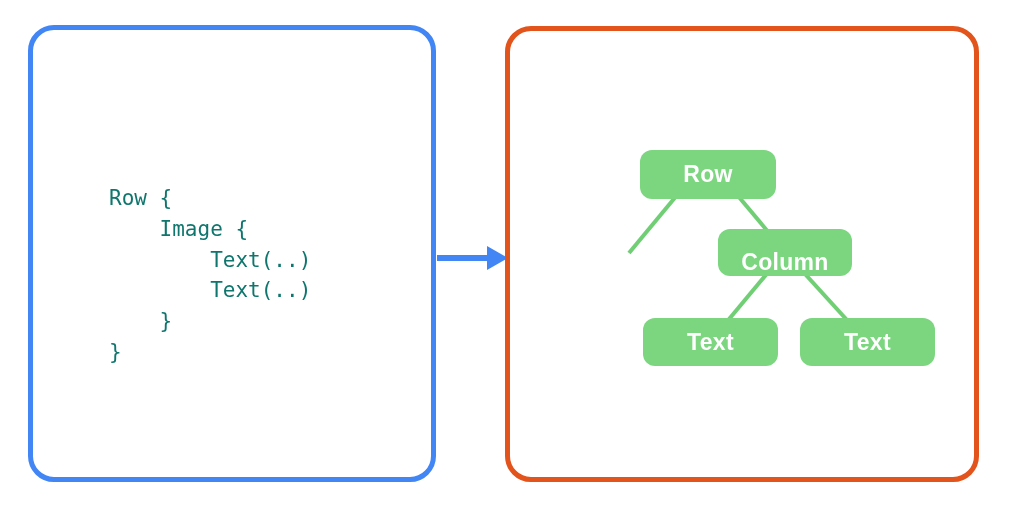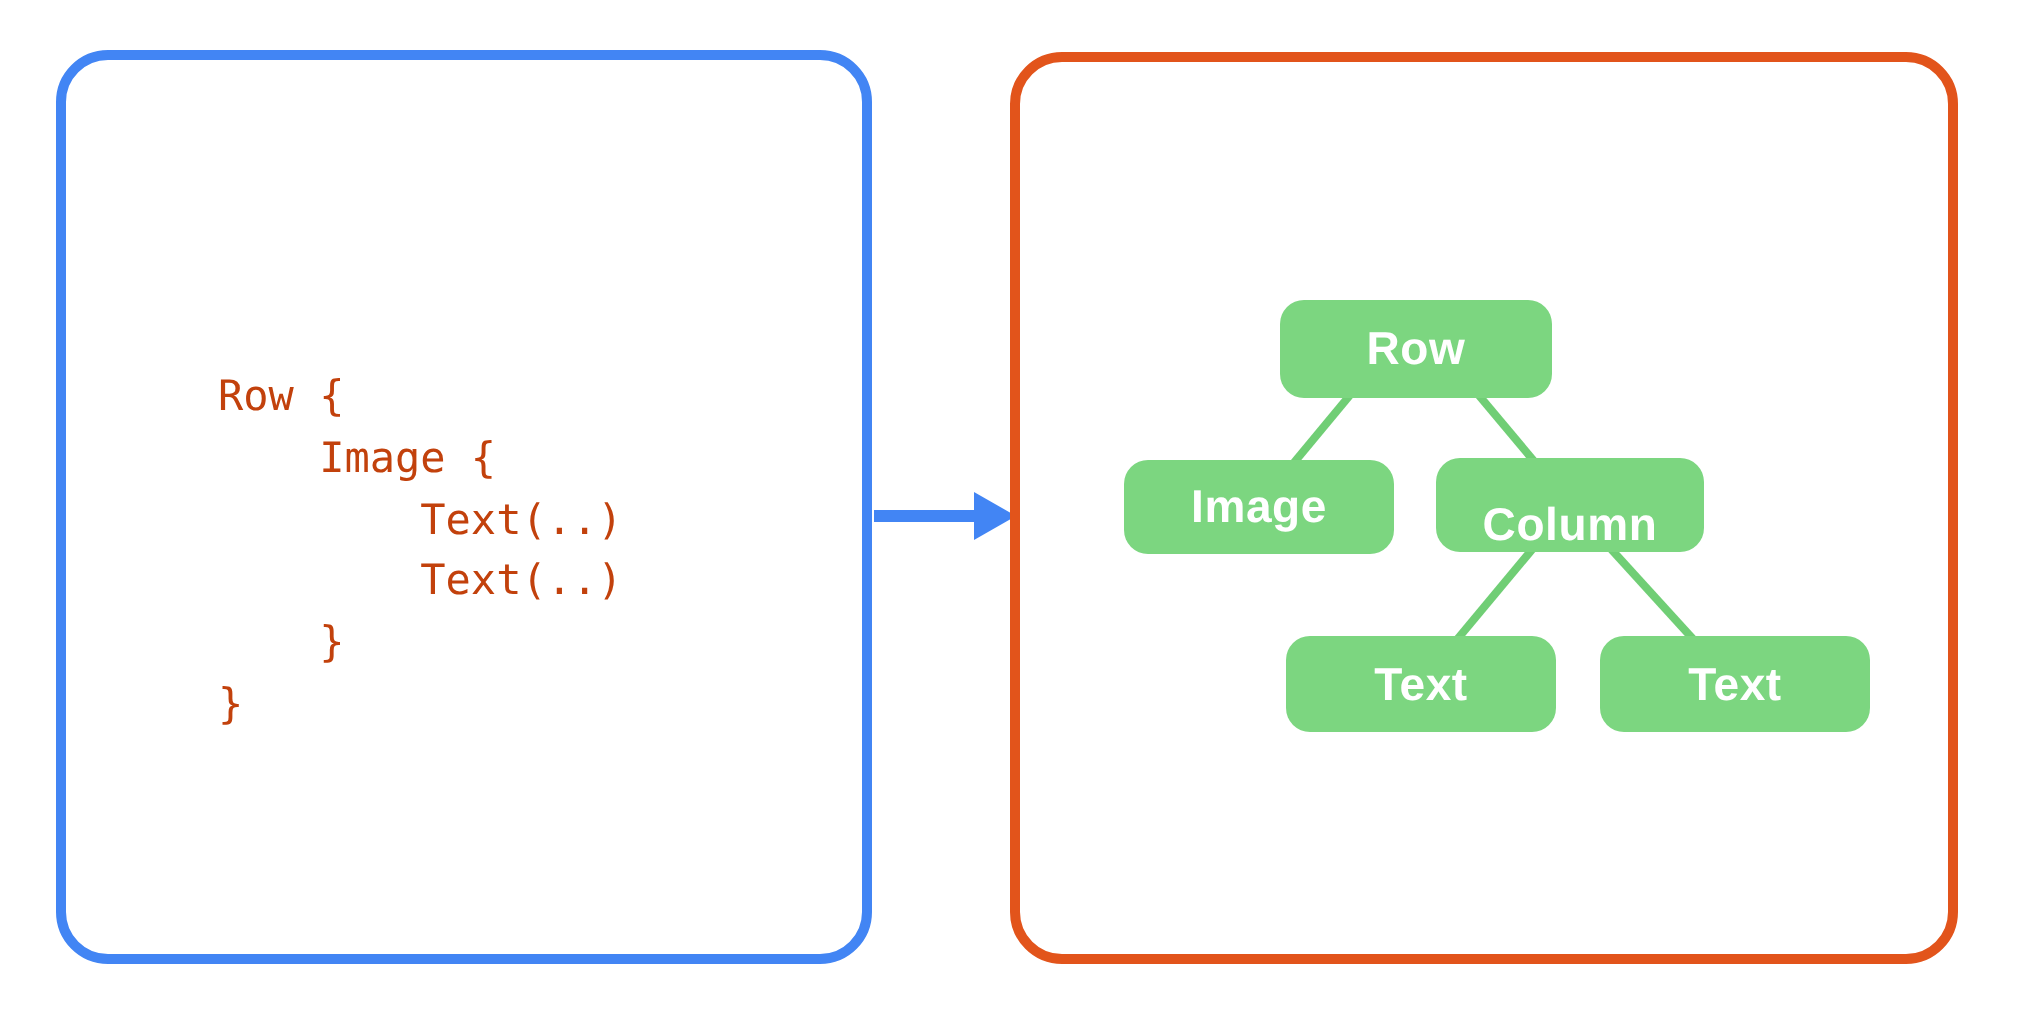--- a/index.html
+++ b/index.html
@@ -35,21 +35,21 @@
     height: 456px;
     border: 5px solid #e2541b;
   }
   .code-block {
     position: absolute;
     left: 76px;
     top: 153px;
     font-family: "DejaVu Sans Mono", "Liberation Mono", monospace;
     font-size: 21px;
     line-height: 30.8px;
-    color: #c2410c;
+    color: #0f766e;
   }
   .code-line {
     white-space: pre;
   }
   .arrow-svg, .edges-svg {
     position: absolute;
     left: 0;
     top: 0;
     width: 1014px;
     height: 506px;
@@ -100,23 +100,20 @@
   <svg class="edges-svg" viewBox="0 0 1014 506" xmlns="http://www.w3.org/2000/svg">
     <line x1="707" y1="159" x2="629" y2="253" stroke="#70ce75" stroke-width="4"></line>
     <line x1="707" y1="159" x2="785" y2="252" stroke="#70ce75" stroke-width="4"></line>
     <line x1="785" y1="252" x2="710" y2="342" stroke="#70ce75" stroke-width="4"></line>
     <line x1="785" y1="252" x2="867" y2="342" stroke="#70ce75" stroke-width="4"></line>
   </svg>
 
   <div class="tree-node node-row">
     <span>Row</span>
   </div>
-  <div class="tree-node node-image">
-    <span>Image</span>
-  </div>
   <div class="tree-node node-column">
     <span>Column</span>
   </div>
   <div class="tree-node node-text1">
     <span>Text</span>
   </div>
   <div class="tree-node node-text2">
     <span>Text</span>
   </div>
 

